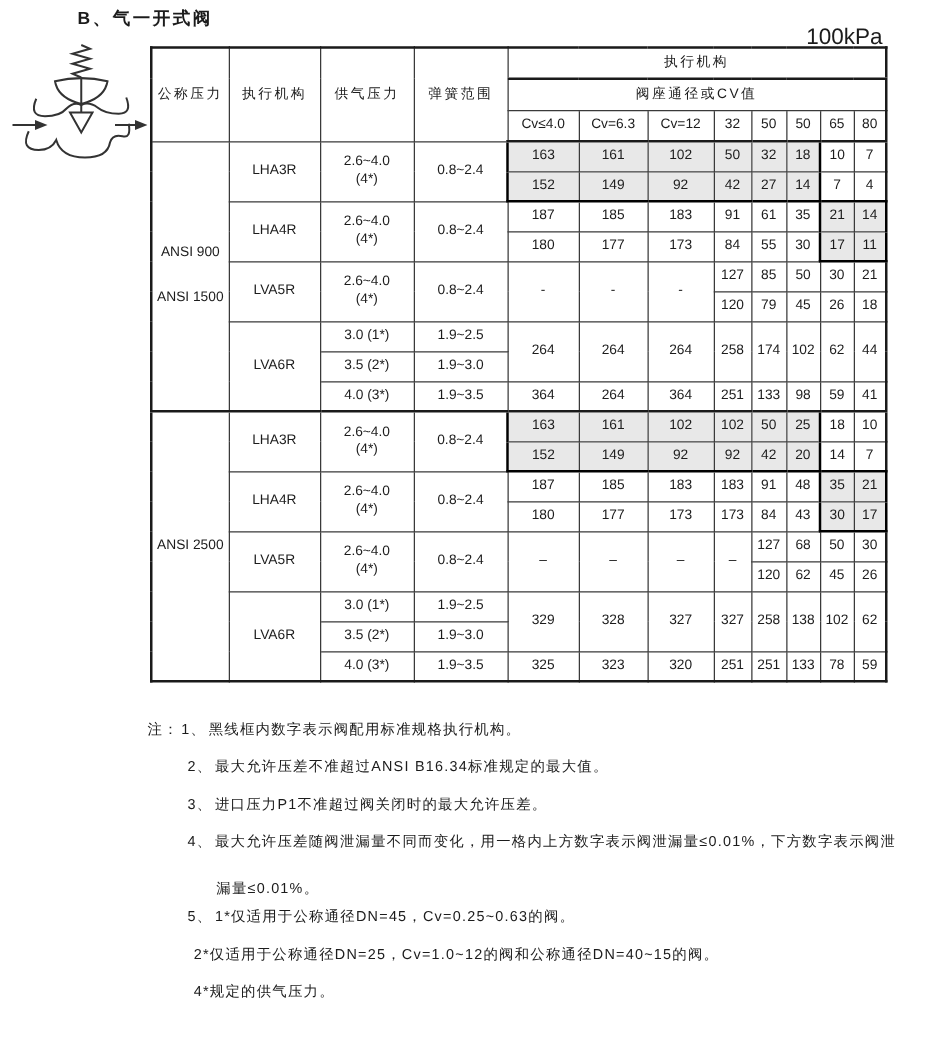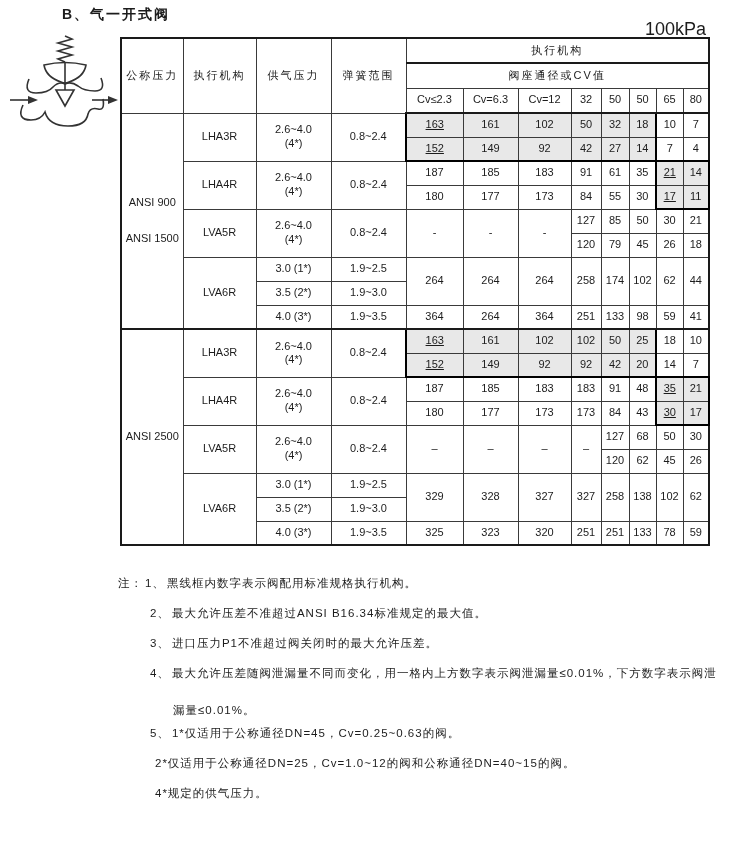--- a/index.html
+++ b/index.html
@@ -24,21 +24,21 @@
   .cjk   { letter-spacing:2px; }
   .pre   { white-space:pre-line; }
   .hsep  { border-bottom:2px solid #1a1a1a !important; }
   tr.h3 th { border-bottom:2px solid #1a1a1a; }
   tr.gsep > td { border-bottom:2px solid #1a1a1a; }
   .gb    { border-bottom:2px solid #1a1a1a !important; }
 
   .hl { background:#e8e8e8; }
   .ft { border-top:2px solid #000 !important; }
   .fb { border-bottom:2px solid #000 !important; }
-  .fl { border-left:2px solid #000 !important;text-decoration:underline; }
+  .fl { border-left:2px solid #000 !important; }
   .fr { border-right:2px solid #000 !important; }
 
   .pgap { height:22px; }
 
   .notes { position:absolute; left:118px; top:568px; font-size:11.5px; letter-spacing:1px; }
   .nline { height:30px; display:flex; align-items:center; white-space:nowrap; }
   .nline .seg { margin-right:2px; }
   .ind1 { padding-left:32px; }
   .ind2 { padding-left:55px;align-items:flex-end; }
   .ind3 { padding-left:37px; }
@@ -97,21 +97,21 @@
       <th rowspan="3" class="cjk">公称压力</th>
       <th rowspan="3" class="cjk">执行机构</th>
       <th rowspan="3" class="cjk">供气压力</th>
       <th rowspan="3" class="cjk">弹簧范围</th>
       <th colspan="8" class="cjk hsep">执行机构</th>
     </tr>
     <tr class="hr">
       <th colspan="8" class="cjk">阀座通径或CV值</th>
     </tr>
     <tr class="hr h3">
-      <th>Cv≤2.3</th>
+      <th>Cv≤4.0</th>
       <th>Cv=6.3</th>
       <th>Cv=12</th>
       <th>32</th>
       <th>50</th>
       <th>50</th>
       <th>65</th>
       <th>80</th>
     </tr>
 
     <tr class="dr">

